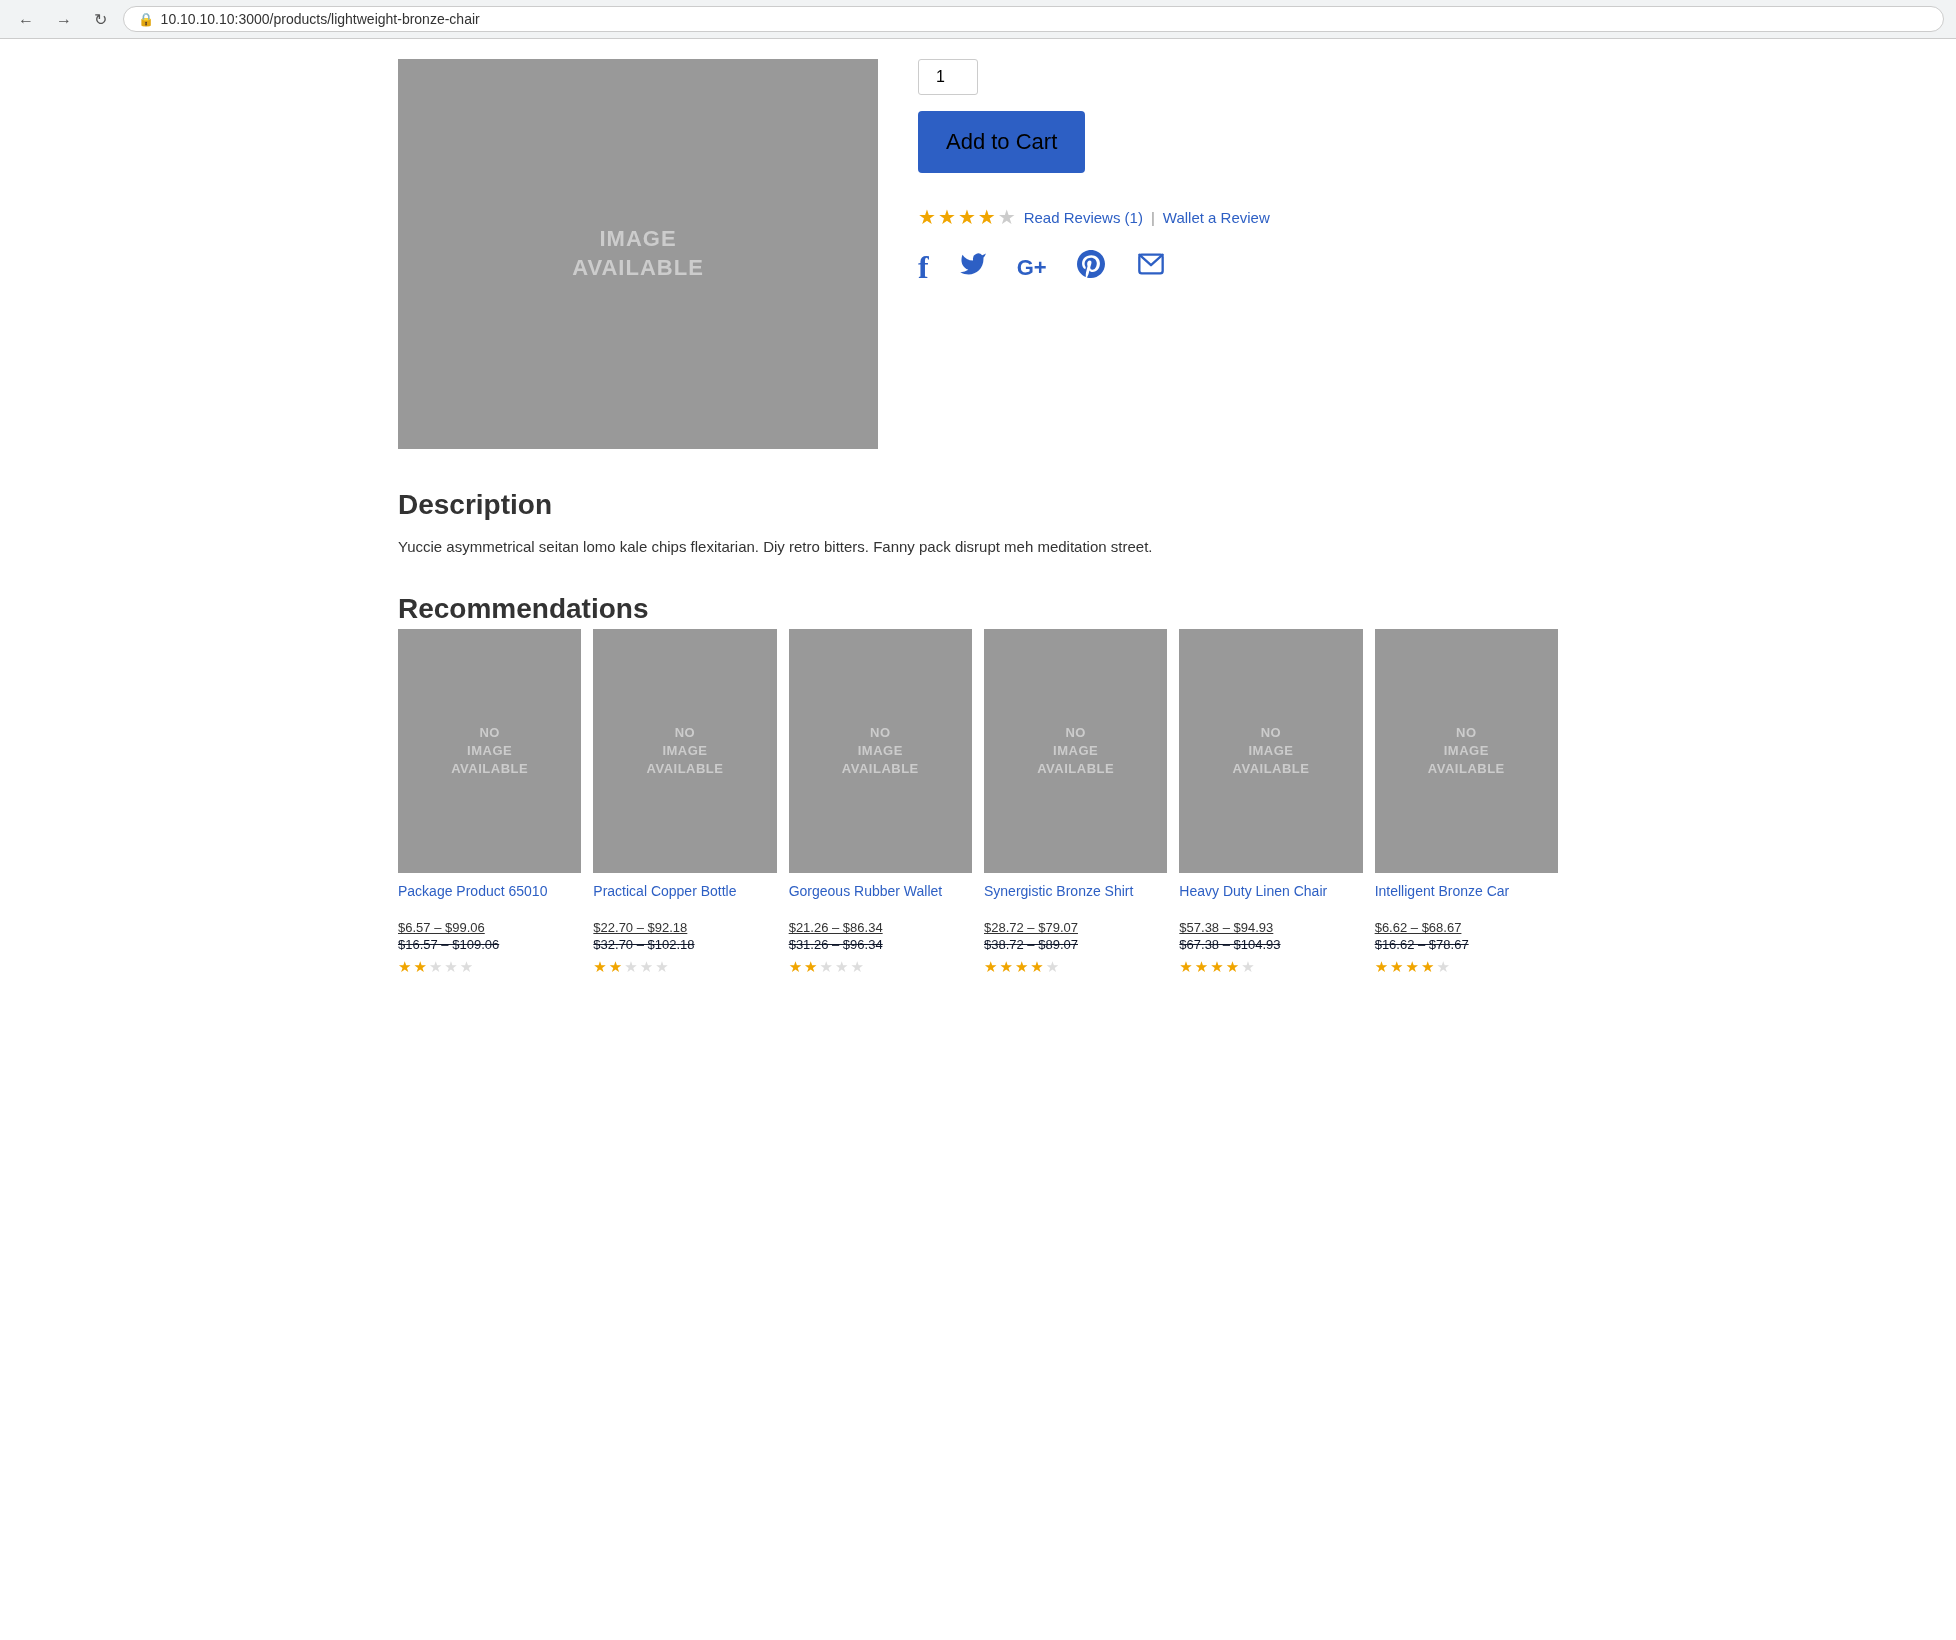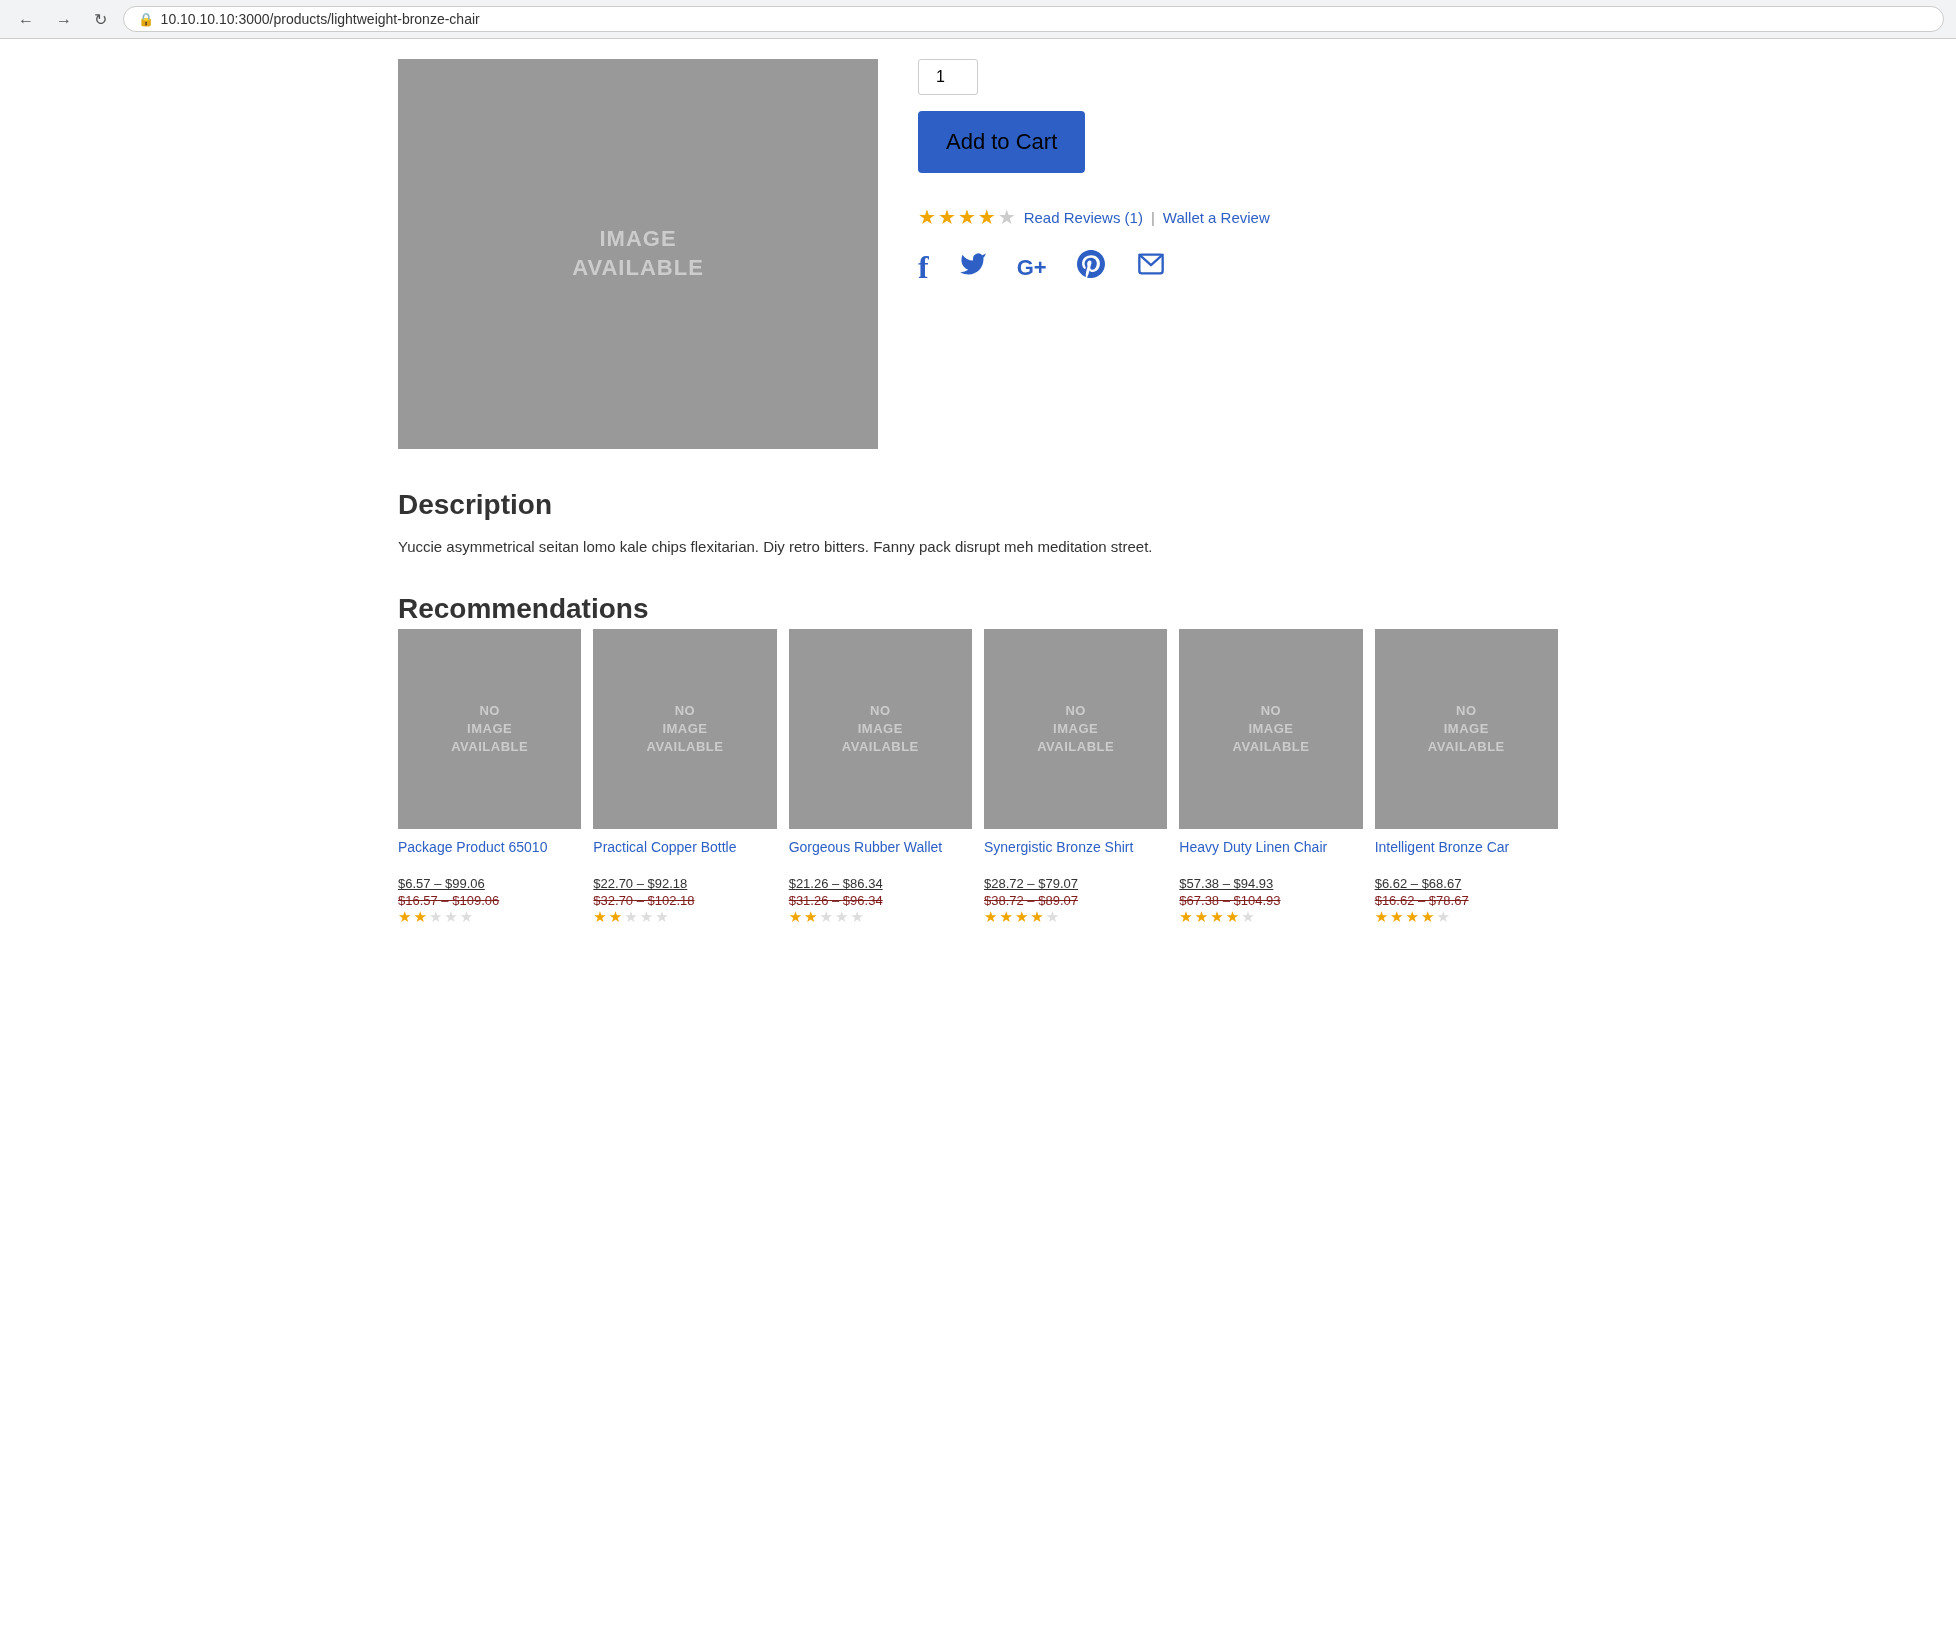--- a/index.html
+++ b/index.html
@@ -154,21 +154,21 @@
     .recommendations-grid {
       display: grid;
       grid-template-columns: repeat(6, 1fr);
       gap: 12px;
     }
     .rec-card {
       cursor: pointer;
     }
     .rec-image-placeholder {
       width: 100%;
-      height: 200px;
+      height: 244px;
       background: #999;
       display: flex;
       align-items: center;
       justify-content: center;
       color: #ccc;
       font-size: 13px;
       font-weight: bold;
       text-align: center;
       line-height: 1.4;
       letter-spacing: 0.5px;
@@ -182,23 +182,23 @@
       display: block;
     }
     .rec-price-current {
       font-size: 13px;
       color: #333;
       margin-bottom: 2px;
       text-decoration: underline;
     }
     .rec-price-original {
       font-size: 13px;
-      color: #7f1d1d;
+      color: #0f172a;
       text-decoration: line-through;
-      margin-bottom: 0;
+      margin-bottom: 6px;
     }
     .rec-stars { display: flex; gap: 2px; }
     .rec-star-filled { color: #f0a500; font-size: 15px; }
     .rec-star-empty { color: #ddd; font-size: 15px; }
   </style>
 </head>
 <body>
 
 <div class="browser-bar">
   <button class="browser-nav-btn">←</button>

